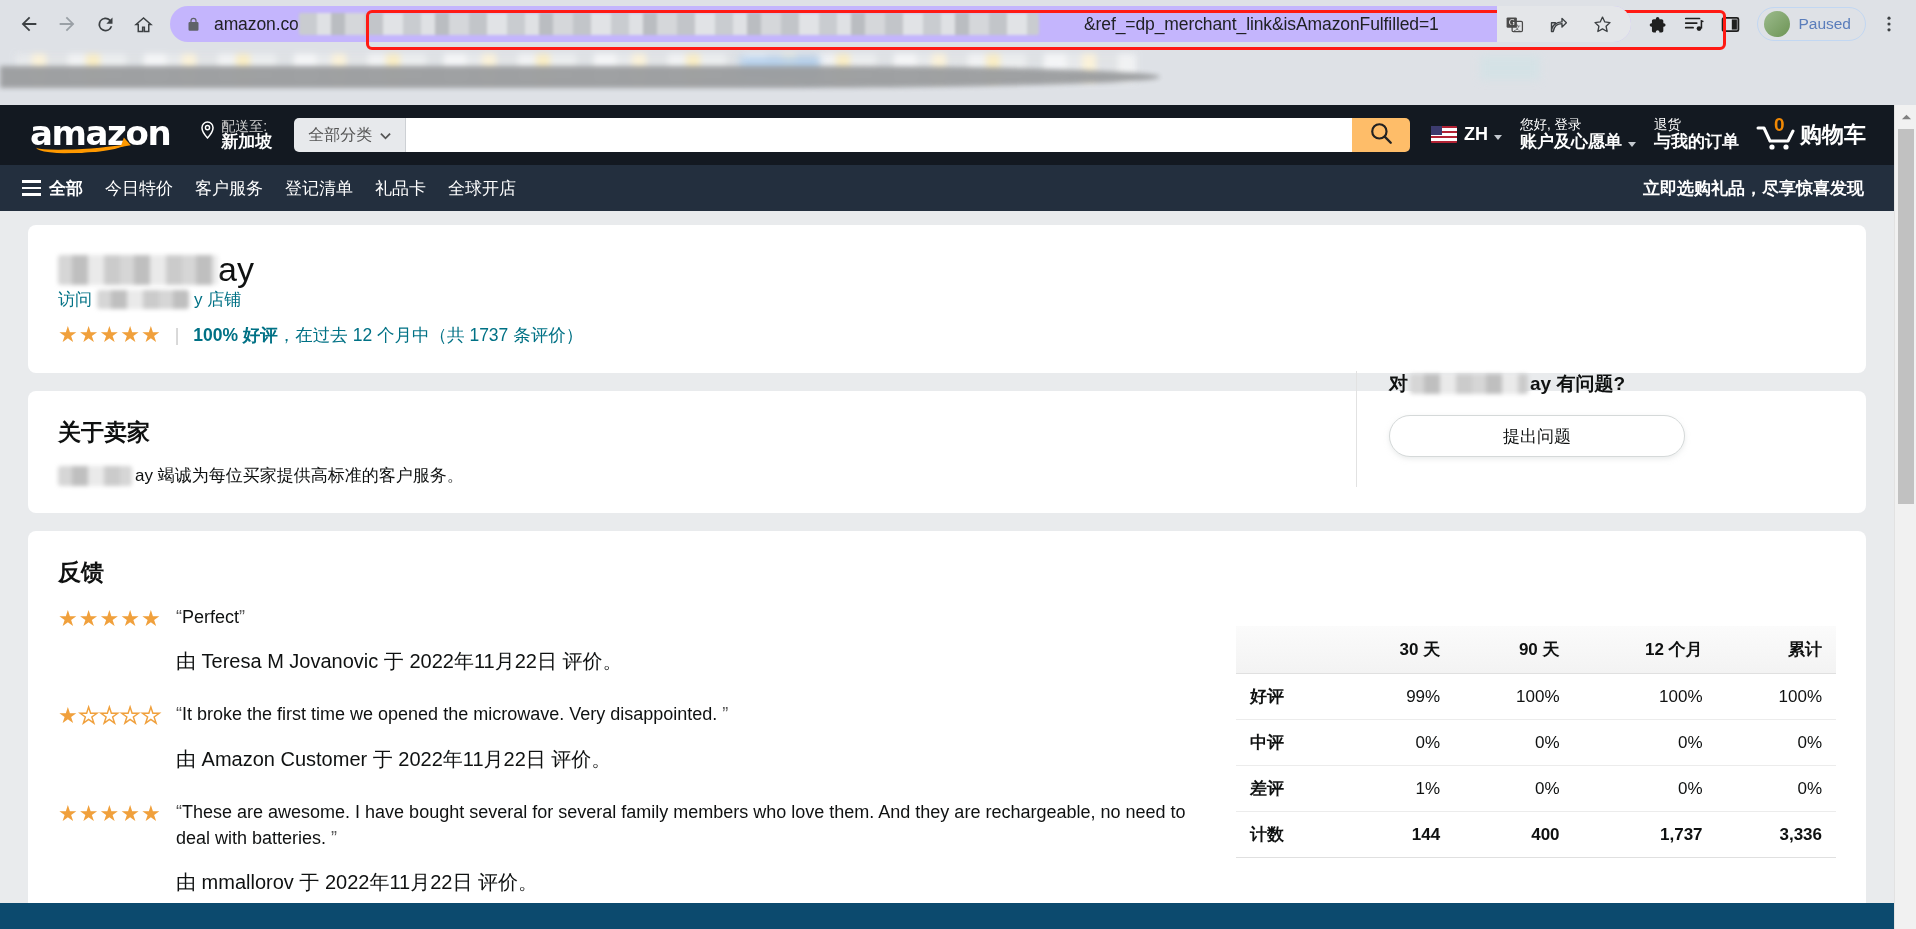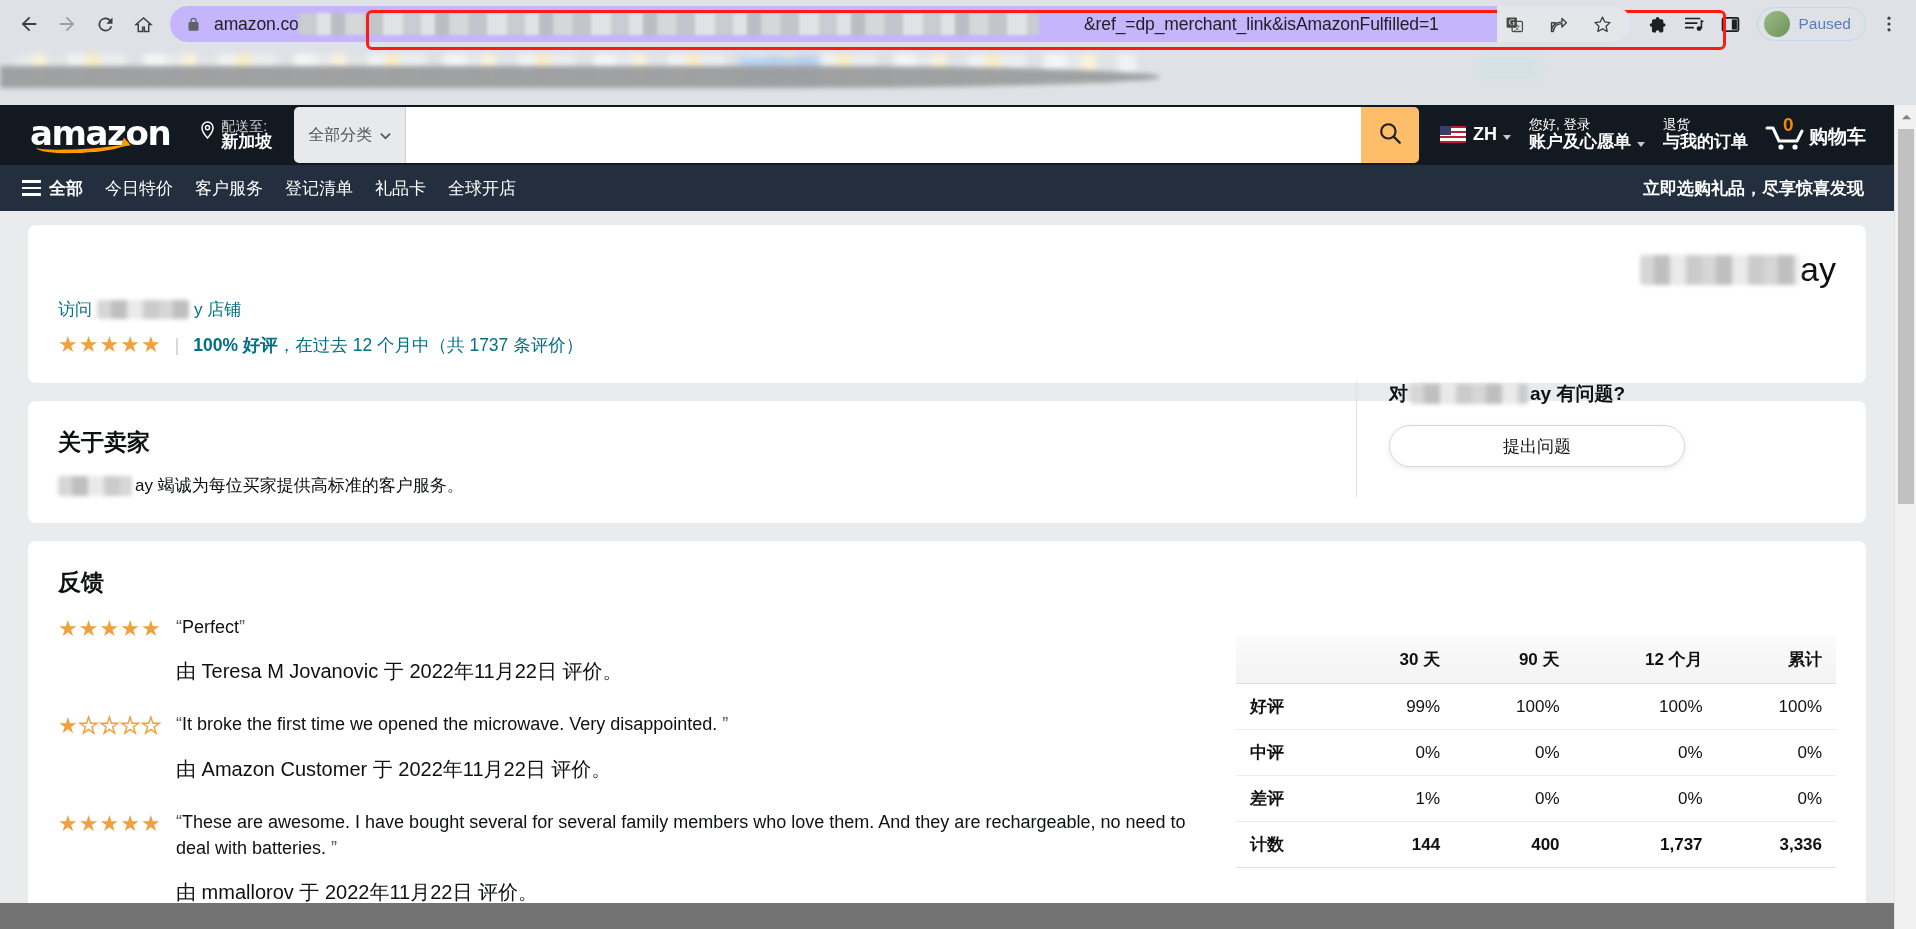--- a/index.html
+++ b/index.html
@@ -179,21 +179,21 @@
     background: #9b9d9f;
     border-radius: 0 60% 70% 0 / 0 100% 100% 0;
     filter: blur(2.5px);
     opacity: 0.95;
   }
 
   
   #page {
     position: absolute; top: 105px; left: 0;
     width: 1916px; height: 824px;
-    background: #737373;
+    background: #0c4a6e;
     overflow: hidden;
   }
 
   
   #amz-top {
     height: 60px; width: 1894px;
     background: #131921;
     display: flex; align-items: center;
     padding: 0 18px;
   }
@@ -231,21 +231,21 @@
     color: #fff; cursor: pointer;
     padding: 6px 8px; margin-left: 6px;
   }
   #amz-pin { margin-right: 4px; margin-bottom: 2px; }
   .deliver-lines { line-height: 1.05; }
   #deliver-to { font-size: 14px; color: #ccc; display: block; }
   #deliver-place { font-size: 17px; font-weight: 700; color: #fff; display: block; }
 
   #amz-search {
     flex: 1 1 auto;
-    height: 56px;
+    height: 34px;
     display: flex; align-items: stretch;
     margin: 0 12px 0 14px;
     border-radius: 5px; overflow: hidden;
   }
   #search-cat {
     background: #e7e9ec;
     display: flex; align-items: center; justify-content: center;
     padding: 0 14px;
     font-size: 16px; color: #555;
     white-space: nowrap;
@@ -286,21 +286,21 @@
     content:""; position:absolute; left:0; top:0;
     width: 11px; height: 9px; background: #3c3b6e;
   }
   .caret { 
     width:0;height:0;border-left:4.5px solid transparent;border-right:4.5px solid transparent;
     border-top:5px solid #c4c9cf; margin-left:6px; align-self:flex-end; margin-bottom:5px;
   }
   #cart-wrap { display:flex; align-items:flex-end; padding: 4px 10px 4px 6px; cursor:pointer;}
   #cart-count { font-size: 19px; font-weight:700; color:#f08804; position:absolute; left:20px; top:-4px;}
   #cart-icon-box { position: relative; width: 44px; height: 34px;}
-  #cart-label { font-size:19px; font-weight:700; color:#fff; margin-left:2px; margin-bottom:2px;}
+  #cart-label { font-size:22px; font-weight:700; color:#fff; margin-left:2px; margin-bottom:2px;}
 
   #amz-sub {
     height: 46px; width: 1894px;
     background: #232f3e;
     display: flex; align-items: center;
     padding: 0 12px;
     color: #fff;
   }
   .sub-item {
     font-size: 17px; color: #fff;
@@ -325,22 +325,20 @@
     background: #fff;
     border-radius: 8px;
     margin-bottom: 18px;
     padding: 26px 30px;
   }
 
   #seller-name {
     font-size: 34px; font-weight: 400; color: #0f1111;
     display: flex; align-items: center;
     line-height: 1.1;
-    margin-bottom: 10px;
-    justify-content: flex-end;
   }
   .redact {
     display: inline-block;
     background: repeating-linear-gradient(90deg,
         #d6d6d6 0px,#d6d6d6 14px,
         #bfbfbf 14px,#bfbfbf 30px,
         #eaeaea 30px,#eaeaea 46px,
         #cbcbcb 46px,#cbcbcb 62px);
     filter: blur(2.2px);
     border-radius: 3px;

